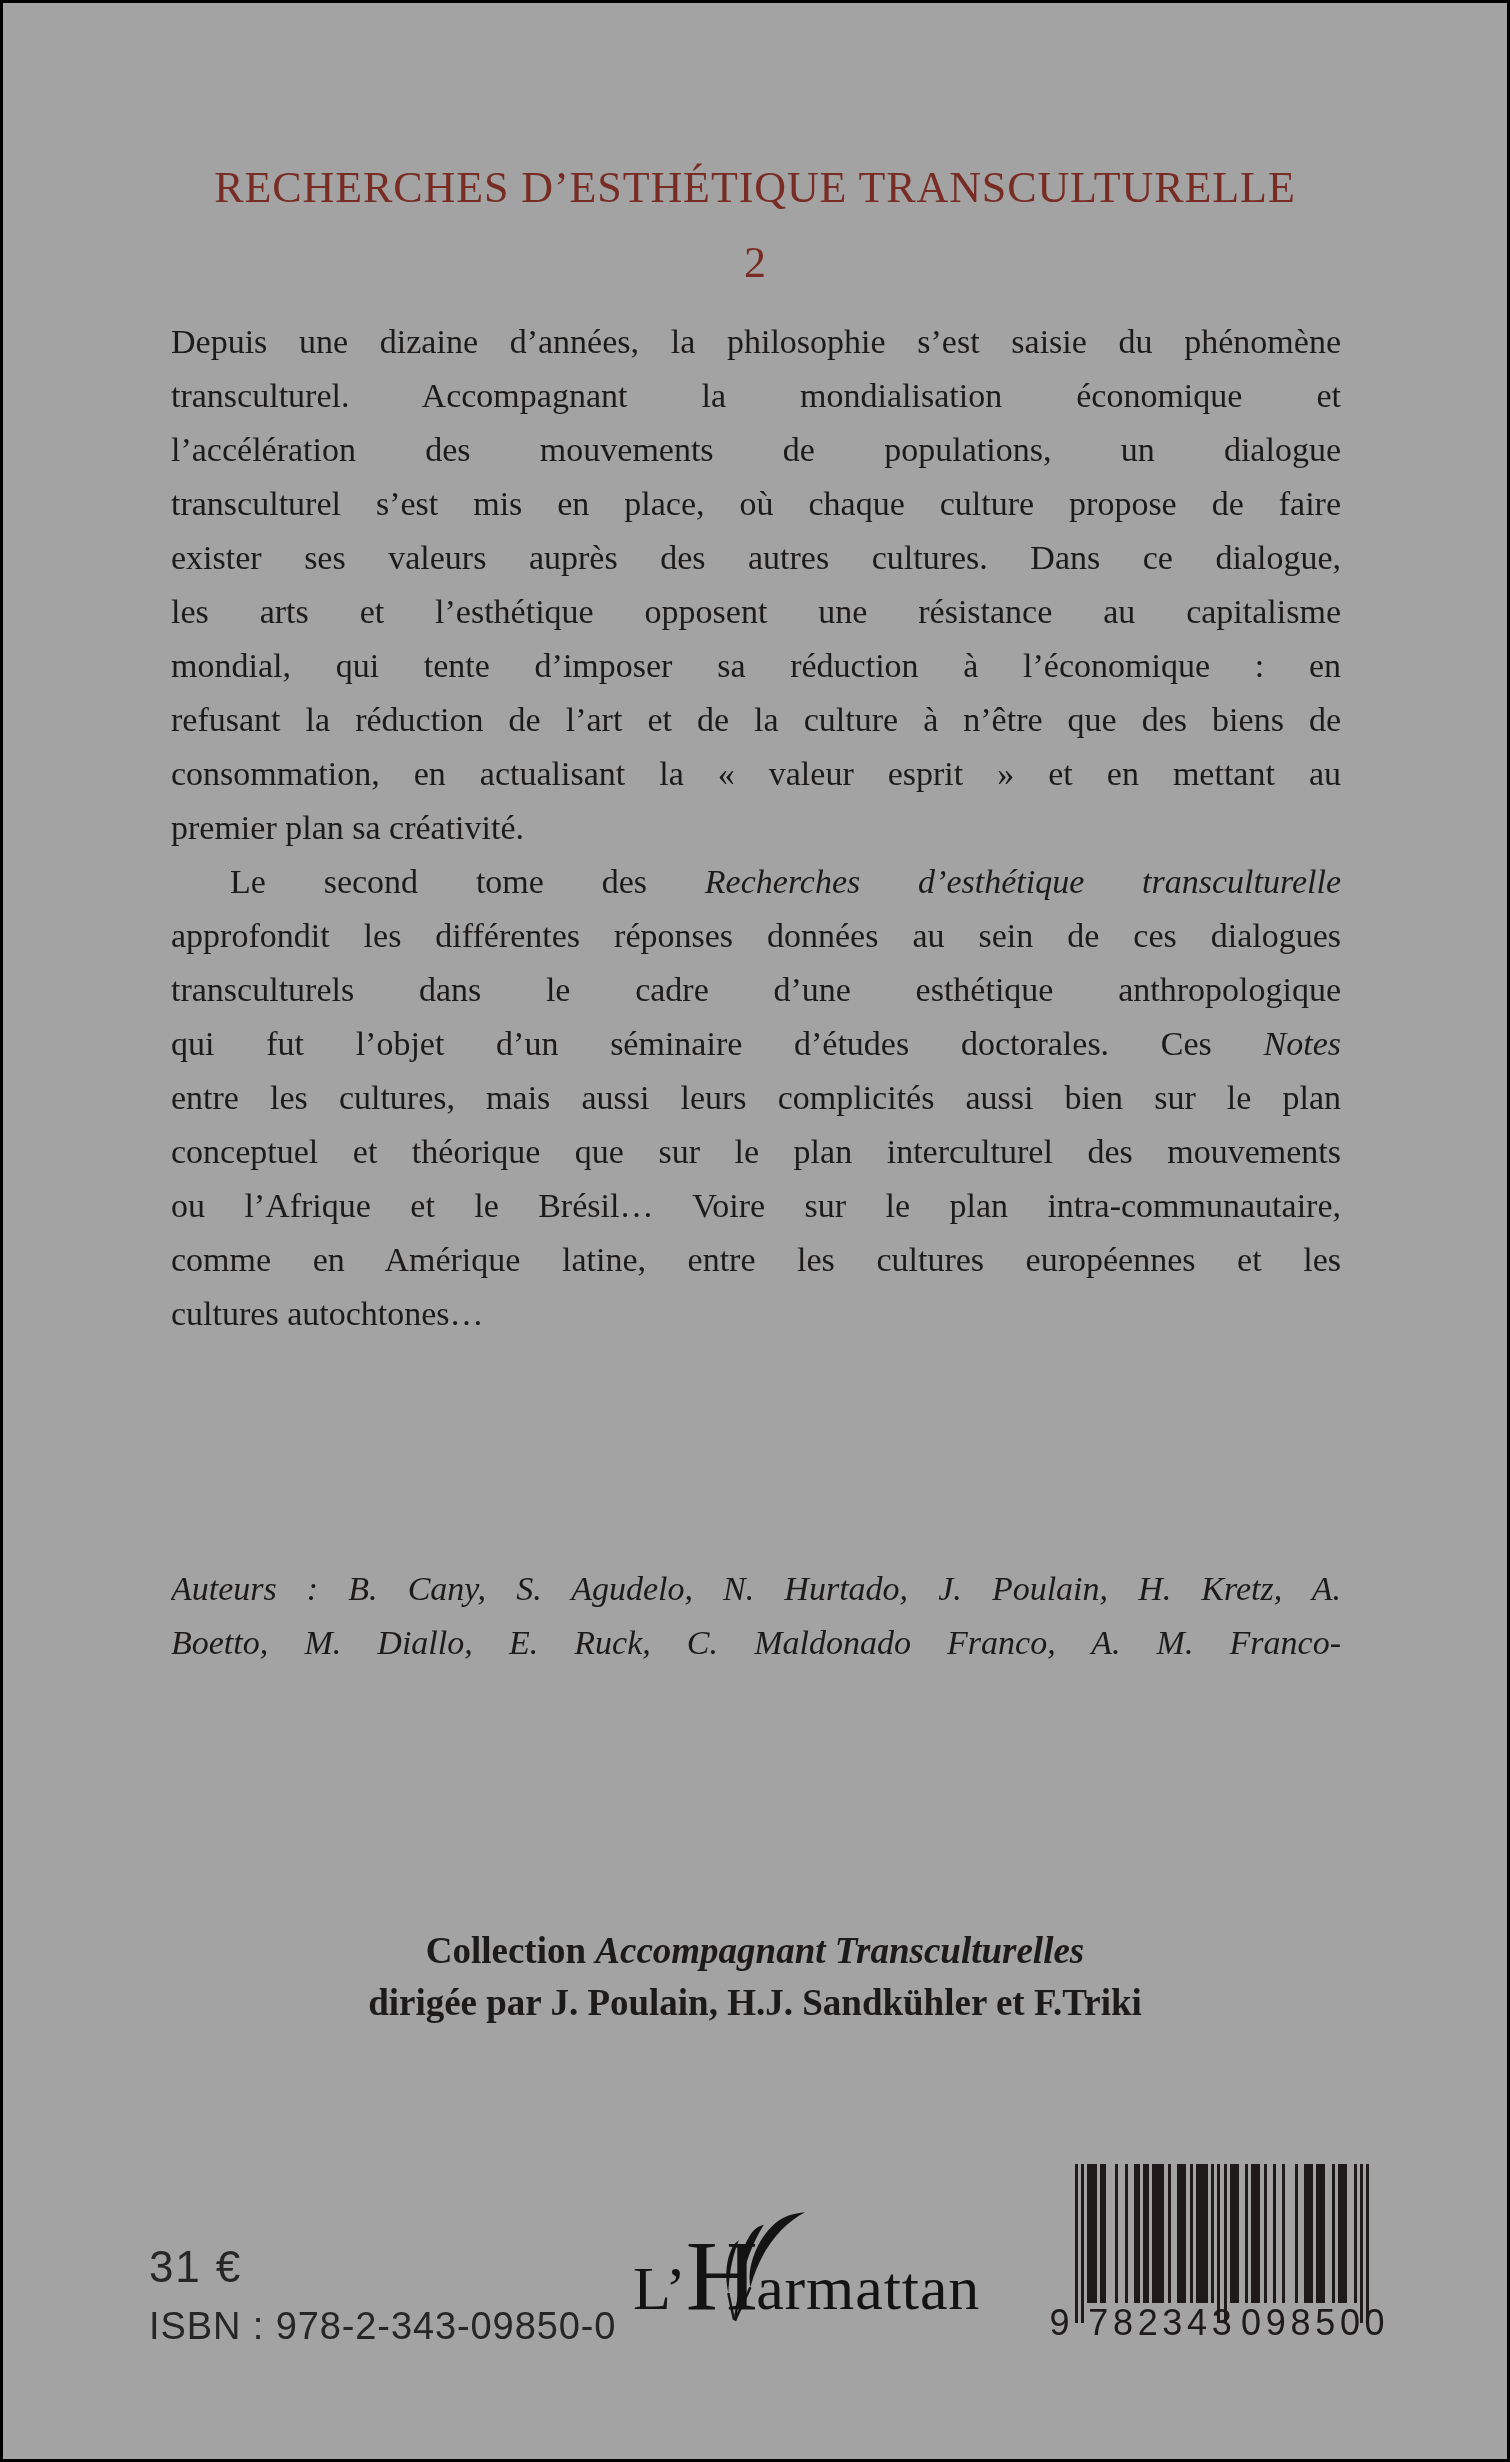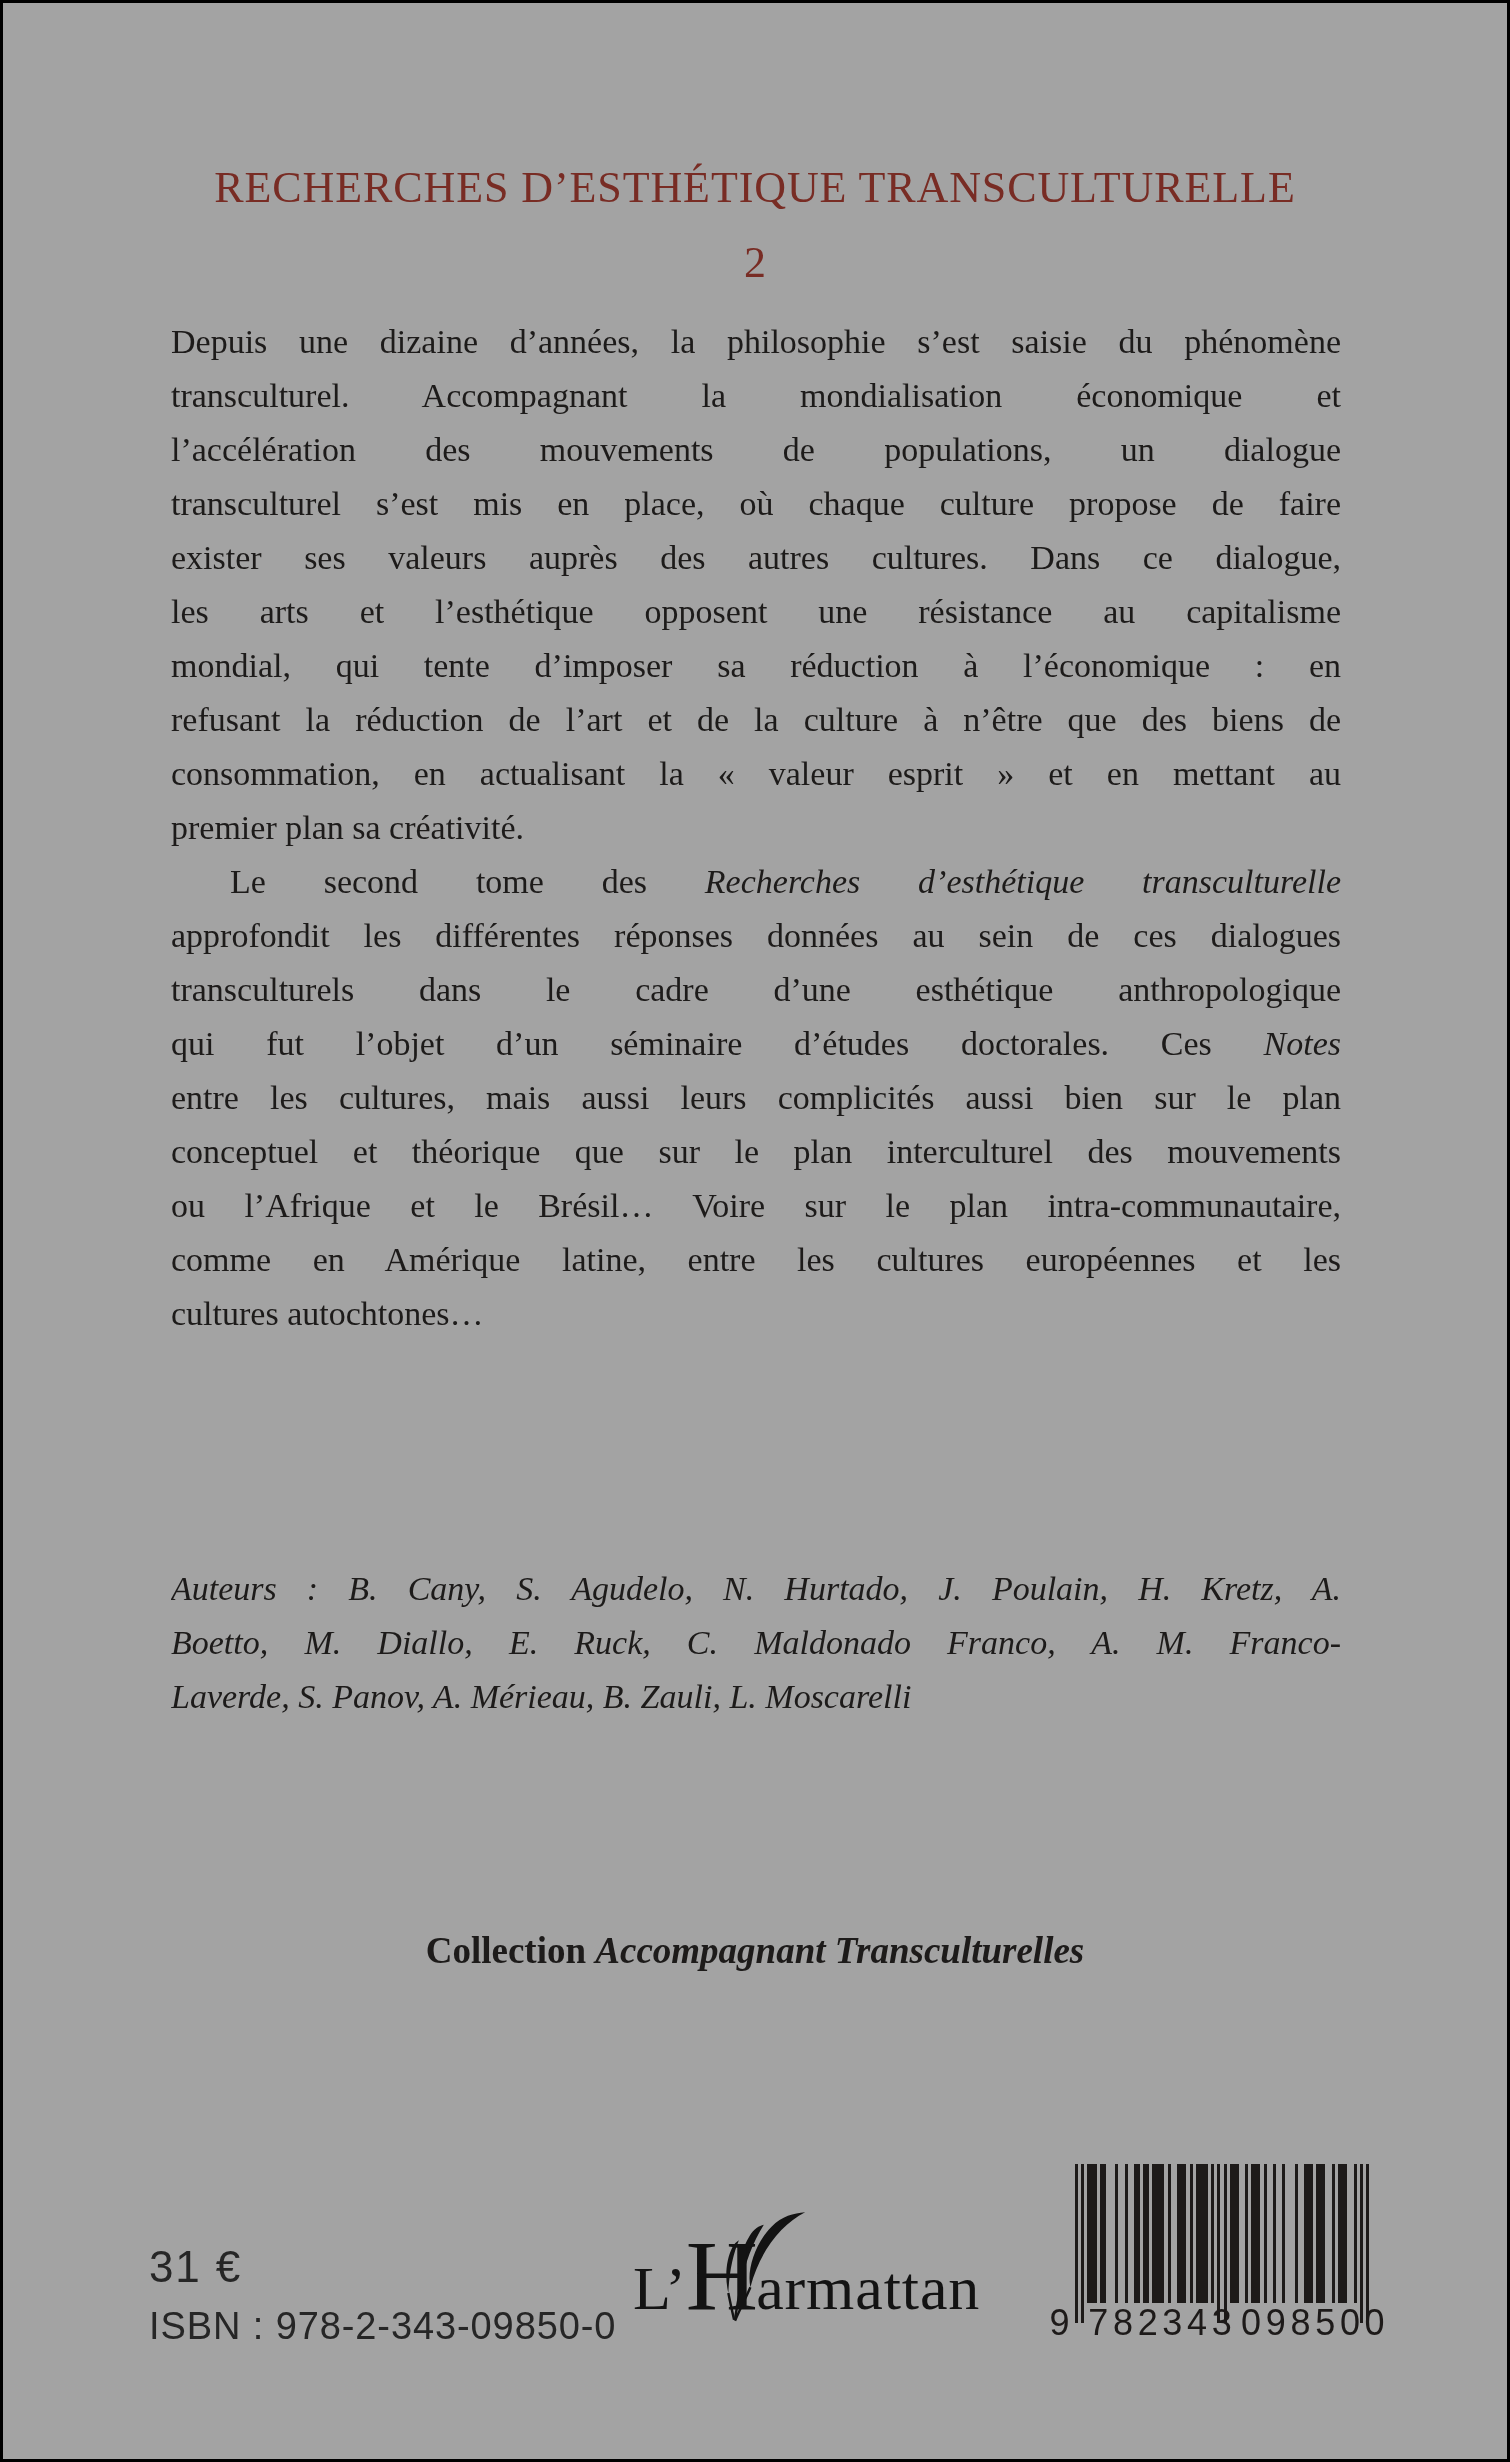--- a/index.html
+++ b/index.html
@@ -93,25 +93,25 @@
       <div class="jline"><span>entre les cultures, mais aussi leurs complicités aussi bien sur le plan</span></div>
       <div class="jline"><span>conceptuel et théorique que sur le plan interculturel des mouvements</span></div>
       <div class="jline"><span>ou l’Afrique et le Brésil… Voire sur le plan intra-communautaire,</span></div>
       <div class="jline"><span>comme en Amérique latine, entre les cultures européennes et les</span></div>
       <div class="jline last"><span>cultures autochtones…</span></div>
     </div>
 
   <div class="textblock" id="authors">
       <div class="jline"><span>Auteurs : B. Cany, S. Agudelo, N. Hurtado, J. Poulain, H. Kretz, A.</span></div>
       <div class="jline"><span>Boetto, M. Diallo, E. Ruck, C. Maldonado Franco, A. M. Franco-</span></div>
-      <div class="jline last"><span>Laverde, S. Panov, A. Mérieau, B. Zauli, L. Moscarelli</span></div>
     </div>
 
   <div id="collection">
       <div class="cline"><span>Collection </span><span class="it">Accompagnant Transculturelles</span></div>
+      <div class="cline"><span>dirigée par J. Poulain, H.J. Sandkühler et F.Triki</span></div>
     </div>
 
   <div class="price-block">
     <div class="price">31 €</div>
     <div class="isbn">ISBN : 978-2-343-09850-0</div>
   </div>
 
   <div class="logo">
     <svg class="feather" viewBox="0 0 100 115" xmlns="http://www.w3.org/2000/svg">
       <path fill="#131313" d="M97,0 C72,13 50,40 40,78 C36,60 45,32 62,15 C73,4 85,1 97,0 Z"></path>

